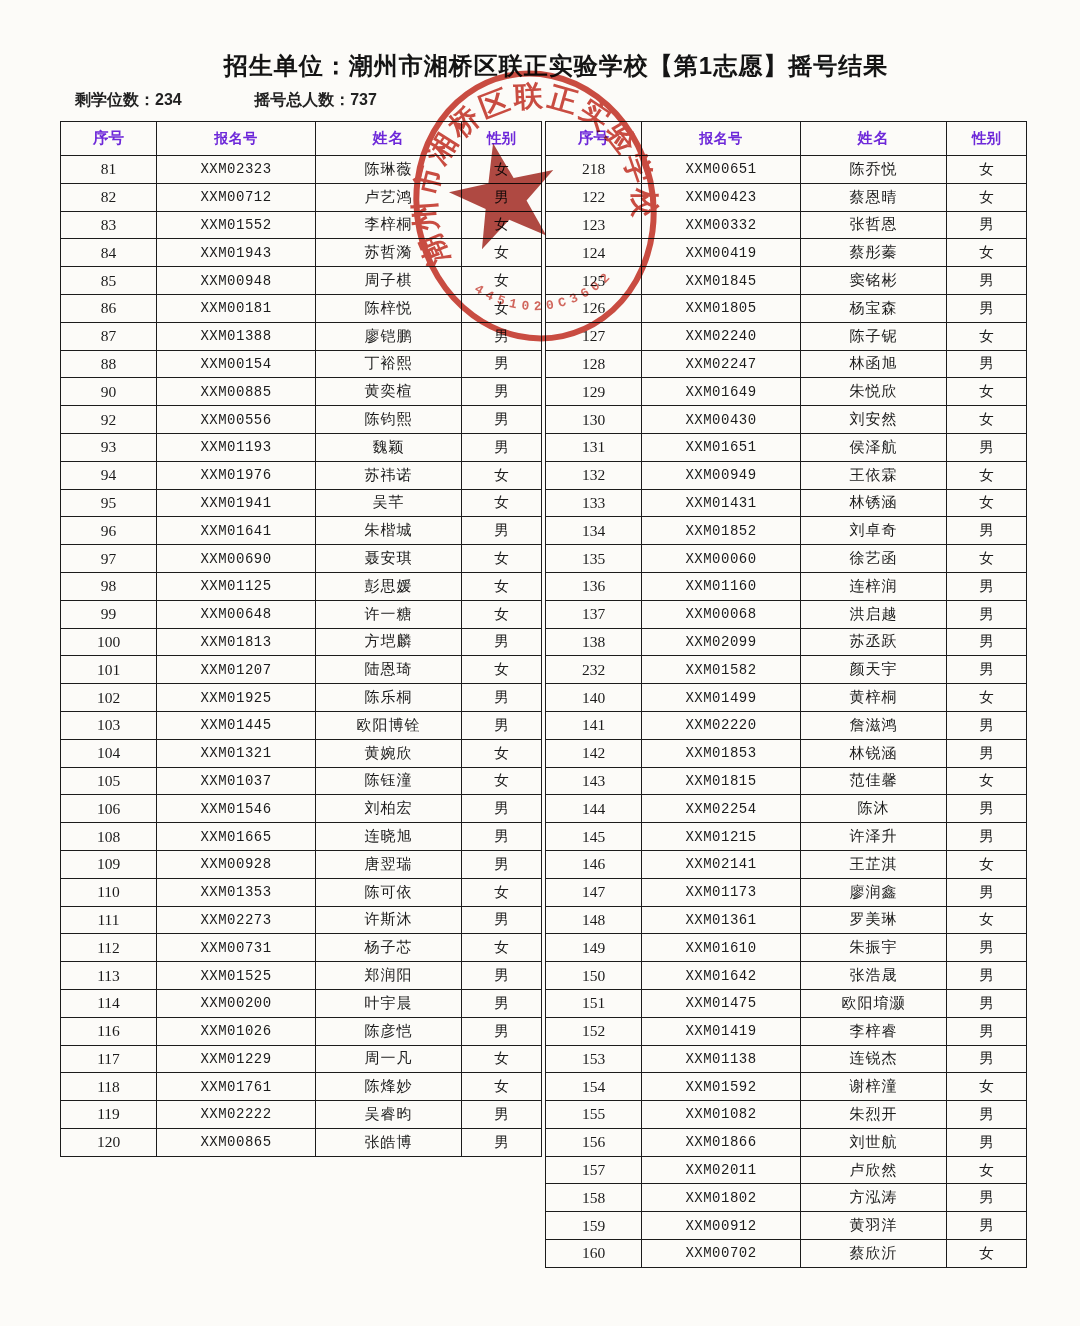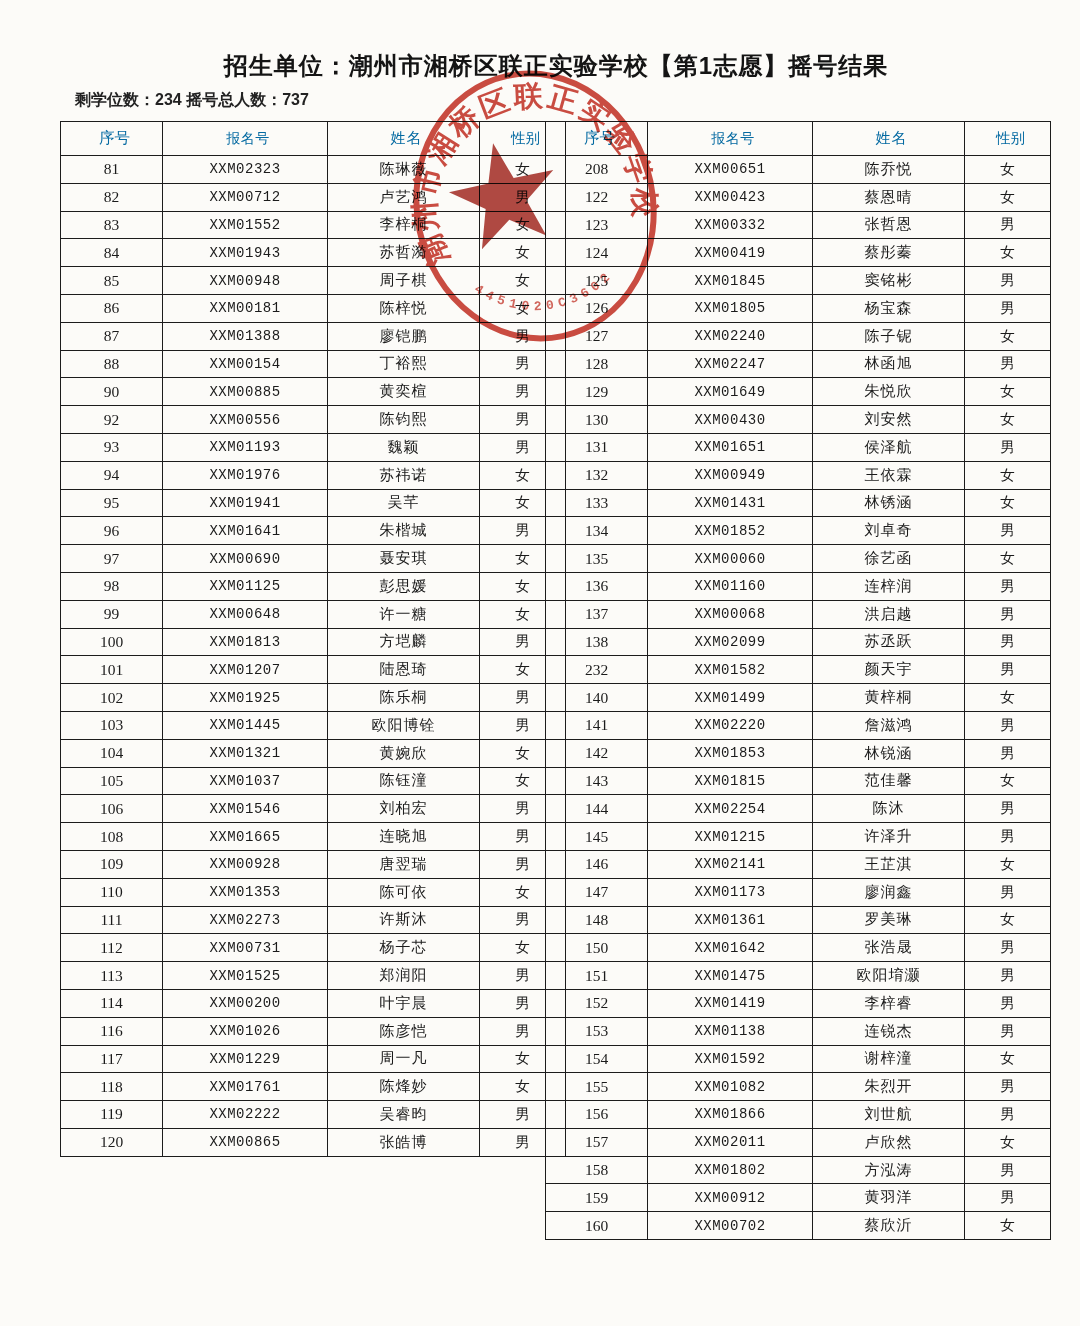--- a/index.html
+++ b/index.html
@@ -11,32 +11,32 @@
   .title{
     position:absolute; top:50px; left:16px; width:100%; text-align:center;
     font-family:"Liberation Sans","DejaVu Sans",sans-serif;
     font-weight:700; font-size:24px; letter-spacing:1px; color:#141414;
   }
   .stats{
     position:absolute; top:90px; left:75px;
     font-family:"Liberation Sans","DejaVu Sans",sans-serif;
     font-weight:700; font-size:16px; color:#222; white-space:nowrap;
   }
-  .stats .stat2{}
+  .stats .stat2{margin-left:68px;}
   table{border-collapse:collapse; table-layout:fixed; background:transparent;}
   .tbl{position:absolute; top:121px;}
   .tbl-left{left:60px;}
   .tbl-right{left:545px;}
   th,td{
     border:1.7px solid #1c1c1c; text-align:center; vertical-align:middle;
     padding:0; overflow:hidden; white-space:nowrap;
   }
   thead th{
     height:33px; font-family:"Liberation Sans","DejaVu Sans",sans-serif;
-    font-weight:400; font-size:16px; color:#0369a1;padding-left:6px;
+    font-weight:700; font-size:16px; color:#6d28d9;
   }
   tbody td{height:26.8px;}
   .c-no   {width:95px;  font-family:"Liberation Serif",serif; font-size:15.5px;}
   .c-reg  {width:158px; font-family:"Liberation Mono","DejaVu Sans Mono",monospace; font-size:14px; letter-spacing:.5px;}
   .c-name {width:145px; font-size:15px; letter-spacing:1px;}
   .c-gender{width:79px; font-size:14.5px;}
   .stamp{
     position:absolute; left:0; top:0; width:1080px; height:1326px;
     pointer-events:none; mix-blend-mode:multiply;
   }
@@ -286,21 +286,21 @@
     <thead>
       <tr>
         <th class="c-no">序号</th>
         <th class="c-reg">报名号</th>
         <th class="c-name">姓名</th>
         <th class="c-gender">性别</th>
       </tr>
     </thead>
     <tbody>
         <tr>
-          <td class="c-no">208</td>
+          <td class="c-no">218</td>
           <td class="c-reg">XXM00651</td>
           <td class="c-name">陈乔悦</td>
           <td class="c-gender">女</td>
         </tr>
         <tr>
           <td class="c-no">122</td>
           <td class="c-reg">XXM00423</td>
           <td class="c-name">蔡恩晴</td>
           <td class="c-gender">女</td>
         </tr>
@@ -452,20 +452,26 @@
           <td class="c-no">147</td>
           <td class="c-reg">XXM01173</td>
           <td class="c-name">廖润鑫</td>
           <td class="c-gender">男</td>
         </tr>
         <tr>
           <td class="c-no">148</td>
           <td class="c-reg">XXM01361</td>
           <td class="c-name">罗美琳</td>
           <td class="c-gender">女</td>
+        </tr>
+        <tr>
+          <td class="c-no">149</td>
+          <td class="c-reg">XXM01610</td>
+          <td class="c-name">朱振宇</td>
+          <td class="c-gender">男</td>
         </tr>
         <tr>
           <td class="c-no">150</td>
           <td class="c-reg">XXM01642</td>
           <td class="c-name">张浩晟</td>
           <td class="c-gender">男</td>
         </tr>
         <tr>
           <td class="c-no">151</td>
           <td class="c-reg">XXM01475</td>

